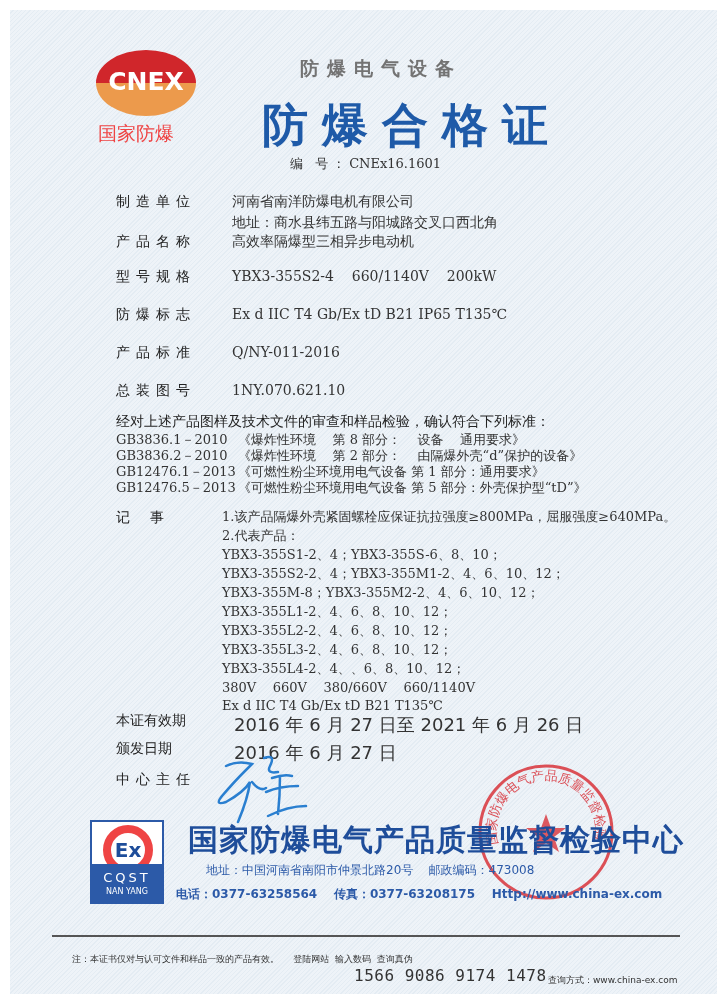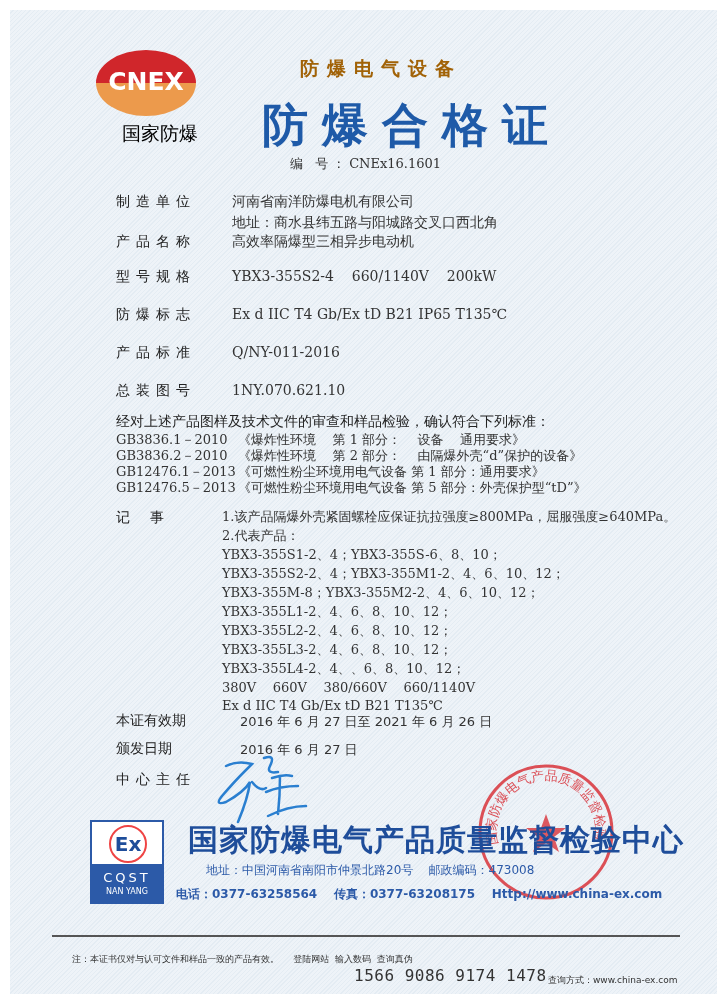--- a/index.html
+++ b/index.html
@@ -7,38 +7,38 @@
   .paper {
     position:absolute; left:10px; top:10px; width:707px; height:984px;
     background: repeating-linear-gradient(135deg, #eef3f8 0px, #eef3f8 2px, #e4ecf3 2px, #e4ecf3 3px);
   }
   .abs { position:absolute; }
   
   .logo-oval { position:absolute; left:96px; top:50px; width:100px; height:66px; border-radius:50%; overflow:hidden; }
   .logo-top { position:absolute; left:0; top:0; width:100%; height:50%; background:#d0262b; }
   .logo-bot { position:absolute; left:0; top:50%; width:100%; height:50%; background:#ec9a4c; }
   .logo-text { position:absolute; left:0; top:17px; width:100%; text-align:center; font-family:"DejaVu Sans", sans-serif; font-weight:bold; font-size:25px; color:#fff; letter-spacing:0px; }
-  .logo-caption { position:absolute; left:98px; top:121px; width:100px; text-align:right; font-family:"DejaVu Sans", sans-serif; font-size:19px; color:#000000; }
-  .subtitle { left:300px; top:56px; font-family:"DejaVu Sans", sans-serif; font-size:19px; font-weight:bold; color:#a16207; letter-spacing:8px; }
+  .logo-caption { position:absolute; left:98px; top:121px; width:100px; text-align:left; font-family:"DejaVu Sans", sans-serif; font-size:19px; color:#ef4444; }
+  .subtitle { left:300px; top:56px; font-family:"DejaVu Sans", sans-serif; font-size:19px; font-weight:bold; color:#737373; letter-spacing:8px; }
   .title { left:262px; top:95px; font-family:"DejaVu Sans", sans-serif; font-size:46px; font-weight:bold; color:#1e5aa8; letter-spacing:14px; }
   .certno { left:290px; top:155px; font-size:13px; color:#333; }
   .certno .lbl { font-family:"DejaVu Sans", sans-serif; letter-spacing:4px; }
   .row-label { position:absolute; left:116px; font-family:"DejaVu Sans", sans-serif; font-size:14px; color:#222; letter-spacing:6px; }
   .row-val { position:absolute; left:232px; font-family:"DejaVu Serif", serif; font-size:14px; color:#333; white-space:nowrap; }
   .std-intro { left:116px; top:413px; font-family:"DejaVu Sans", sans-serif; font-size:14px; color:#222; white-space:nowrap; }
   .std-row { position:absolute; left:116px; font-size:13px; color:#333; white-space:nowrap; line-height:16px; }
   .std-code { display:inline-block; width:122px; }
   .notes-label { left:116px; top:509px; font-family:"DejaVu Sans", sans-serif; font-size:14px; color:#222; letter-spacing:20px; }
   .note-line { position:absolute; left:222px; font-size:13px; color:#333; white-space:nowrap; line-height:18px; }
   .date-label { position:absolute; left:116px; font-family:"DejaVu Sans", sans-serif; font-size:14px; color:#222; }
-  .date-val { position:absolute; left:240px; font-family:"DejaVu Sans", sans-serif; font-size:13px; color:#333; }
+  .date-val { position:absolute; left:234px; font-family:"DejaVu Sans", sans-serif; font-size:18px; color:#333; }
   .director { left:116px; top:771px; font-family:"DejaVu Sans", sans-serif; font-size:14px; color:#222; letter-spacing:6px;text-align:right; }
   .signature { left:208px; top:752px; width:105px; height:75px; }
   .ex-logo { left:90px; top:820px; width:70px; height:80px; border:2px solid #2c5aa8; background:#fff; }
-  .ex-logo .circle { position:absolute; left:17px; top:3px; width:34px; height:34px; border:2px solid #ef4444; border-radius:50%; text-align:center; line-height:34px; font-family:"DejaVu Sans", sans-serif; font-weight:bold; font-size:20px; color:#1e4d9a; }
+  .ex-logo .circle { position:absolute; left:11px; top:3px; width:34px; height:34px; border:8px solid #ef4444; border-radius:50%; text-align:center; line-height:34px; font-family:"DejaVu Sans", sans-serif; font-weight:bold; font-size:20px; color:#1e4d9a; }
   .ex-logo .band { position:absolute; left:0; top:42px; width:100%; height:38px; background:#2c5aa8; color:#fff; text-align:center; font-family:"DejaVu Sans", sans-serif; }
   .ex-logo .cqst { font-size:13px; letter-spacing:3px; margin-top:6px; }
   .ex-logo .ny { font-size:8px; margin-top:2px; }
   .center-name { left:188px; top:820px; font-family:"DejaVu Serif", serif; font-size:30px; color:#1e4d9a; letter-spacing:1px; white-space:nowrap; font-weight:bold; }
   .center-addr { left:206px; top:862px; font-family:"DejaVu Sans", sans-serif; font-size:12px; color:#2c5aa8; white-space:nowrap; }
   .center-tel { left:176px; top:886px; font-family:"DejaVu Sans", sans-serif; font-size:12px; color:#2c5aa8; white-space:nowrap; font-weight:bold; }
   .seal { left:476px; top:762px; width:140px; height:140px; }
   .divider { left:52px; top:935px; width:628px; height:2px; background:#555; }
   .footer-note { left:52px; top:953px; font-family:"DejaVu Sans", sans-serif; font-size:9px; color:#333; white-space:nowrap;margin-left:20px; }
   .footer-code { left:354px; top:966px; font-family:"DejaVu Sans Mono", monospace; font-size:16px; color:#333; letter-spacing:0.5px; white-space:nowrap; }
@@ -69,21 +69,21 @@
 <div class="row-label" style="top:268px">型号规格</div>
 <div class="row-val" style="top:268px;white-space:pre">YBX3-355S2-4    660/1140V    200kW</div>
 <div class="row-label" style="top:306px">防爆标志</div>
 <div class="row-val" style="top:306px">Ex d IIC T4 Gb/Ex tD B21 IP65 T135℃</div>
 <div class="row-label" style="top:344px">产品标准</div>
 <div class="row-val" style="top:344px">Q/NY-011-2016</div>
 <div class="row-label" style="top:382px">总装图号</div>
 <div class="row-val" style="top:382px">1NY.070.621.10</div>
 
 <div class="abs std-intro">经对上述产品图样及技术文件的审查和样品检验，确认符合下列标准：</div>
-<div class="std-row" style="top:432px"><span class="std-code">GB3836.1－2010</span><span style="white-space:pre">《爆炸性环境    第 1 部分：    设备    通用要求》</span></div>
+<div class="std-row" style="top:432px"><span class="std-code">GB3836.1－2010</span><span style="white-space:pre">《爆炸性环境    第 8 部分：    设备    通用要求》</span></div>
 <div class="std-row" style="top:448px"><span class="std-code">GB3836.2－2010</span><span style="white-space:pre">《爆炸性环境    第 2 部分：    由隔爆外壳“d”保护的设备》</span></div>
 <div class="std-row" style="top:464px"><span class="std-code">GB12476.1－2013</span><span style="white-space:pre">《可燃性粉尘环境用电气设备 第 1 部分：通用要求》</span></div>
 <div class="std-row" style="top:480px"><span class="std-code">GB12476.5－2013</span><span style="white-space:pre">《可燃性粉尘环境用电气设备 第 5 部分：外壳保护型“tD”》</span></div>
 
 <div class="abs notes-label">记事</div>
 <div class="note-line" style="top:508px">1.该产品隔爆外壳紧固螺栓应保证抗拉强度≥800MPa，屈服强度≥640MPa。</div>
 <div class="note-line" style="top:527px">2.代表产品：</div>
 <div class="note-line" style="top:546px">YBX3-355S1-2、4；YBX3-355S-6、8、10；</div>
 <div class="note-line" style="top:565px">YBX3-355S2-2、4；YBX3-355M1-2、4、6、10、12；</div>
 <div class="note-line" style="top:584px">YBX3-355M-8；YBX3-355M2-2、4、6、10、12；</div>

